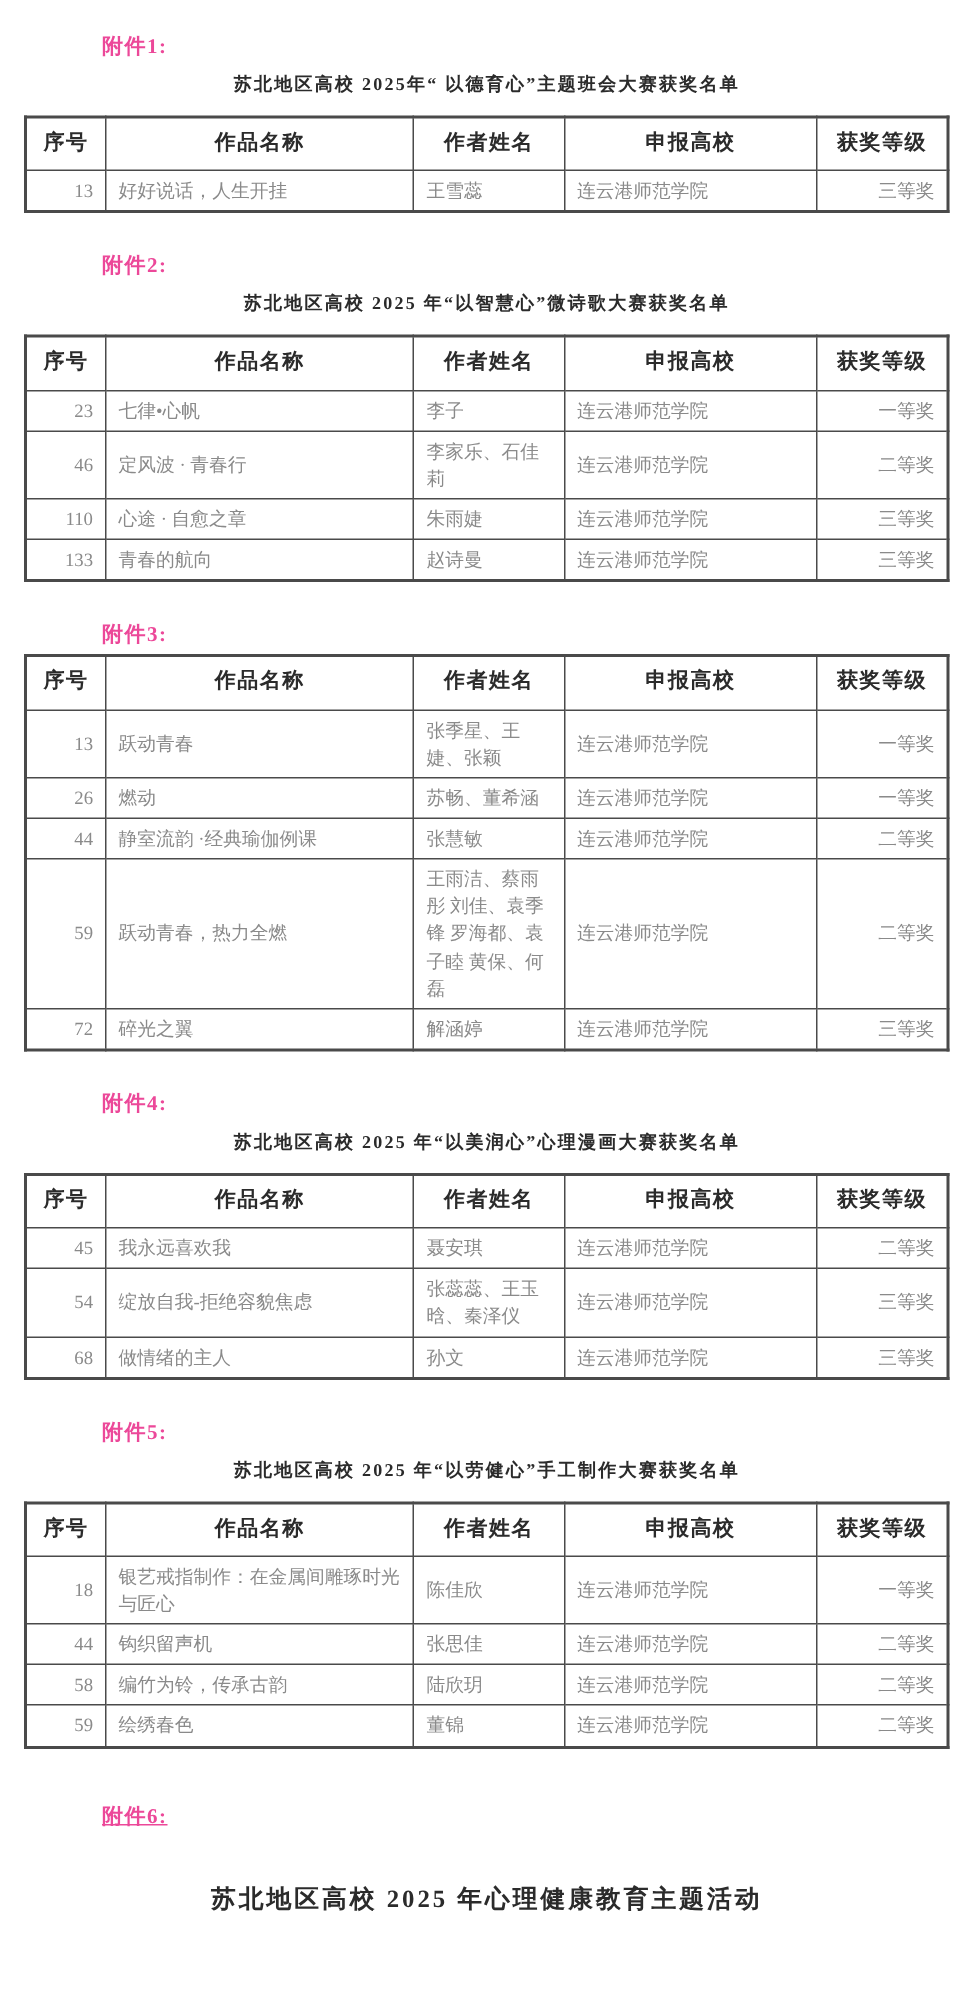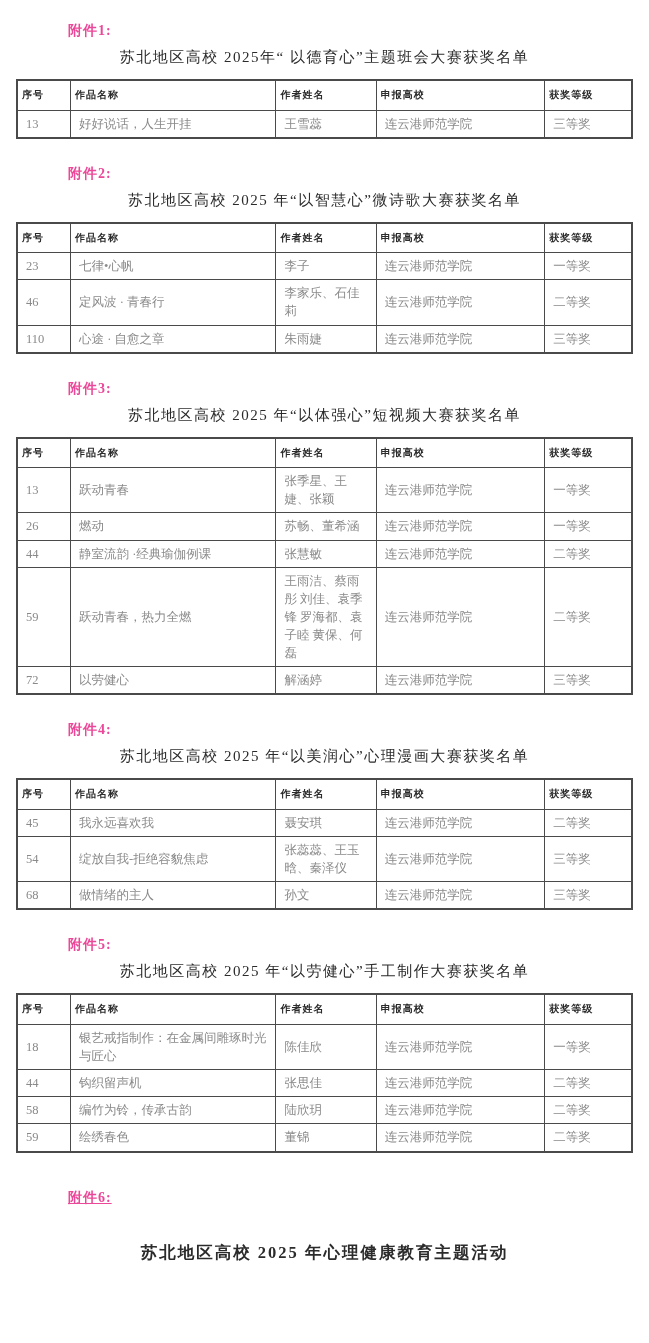--- a/index.html
+++ b/index.html
@@ -21,50 +21,50 @@
   .att-label {
     margin: 0 0 4px 52px;
     font-size: 14px;
     font-weight: bold;
     color: #ec4899;
     letter-spacing: 1px;
   }
   .att-title {
     margin: 8px 0 12px 0;
     text-align: center;
-    font-size: 15px;
-    font-weight: normal;
+    font-size: 12px;
+    font-weight: bold;
     color: #2b2b2b;
     letter-spacing: 1.5px;
   }
   table.awards {
     width: 100%;
     border-collapse: collapse;
     table-layout: fixed;
     border: 2px solid #4a4a4a;
   }
   table.awards th, table.awards td {
     border: 1px solid #4a4a4a;
     padding: 4px 8px;
     font-size: 12.5px;
     line-height: 1.45;
     vertical-align: middle;
     word-break: break-all;
   }
   table.awards th {
     padding: 7px 4px;
-    font-size: 10px;
+    font-size: 14px;
     font-weight: bold;
     color: #2b2b2b;
-    text-align: left;
+    text-align: center;
     letter-spacing: 1px;
   }
   table.awards td { color: #8a8a8a; }
-  td.c-serial { text-align: left; }
-  td.c-award  { text-align: left; }
+  td.c-serial { text-align: right; }
+  td.c-award  { text-align: right; }
   td.c-title, td.c-author, td.c-school { text-align: left; }
 
   
   .final-section { margin: 36px 0 0 0; }
   .final-section .att-label { margin-top: 16px; text-decoration: underline; }
   .final-title {
     margin: 26px 0 0 0;
     text-align: center;
     font-size: 16.5px;
     font-weight: bold;
@@ -145,27 +145,33 @@
           <td class="c-school">连云港师范学院</td>
           <td class="c-award">二等奖</td>
         </tr>
         <tr>
           <td class="c-serial">110</td>
           <td class="c-title">心途 · 自愈之章</td>
           <td class="c-author">朱雨婕</td>
           <td class="c-school">连云港师范学院</td>
           <td class="c-award">三等奖</td>
         </tr>
+        <tr>
+          <td class="c-serial">133</td>
+          <td class="c-title">青春的航向</td>
+          <td class="c-author">赵诗曼</td>
+          <td class="c-school">连云港师范学院</td>
+          <td class="c-award">三等奖</td>
+        </tr>
       </tbody>
     </table>
   </section>
 
   <section class="attachment">
     <p class="att-label">附件3:</p>
-    <h2 class="att-title">苏北地区高校 2025 年“以体强心”短视频大赛获奖名单</h2>
     <table class="awards">
       <colgroup>
           <col style="width:8.7%">
           <col style="width:33.4%">
           <col style="width:16.3%">
           <col style="width:27.4%">
           <col style="width:14.2%">
         </colgroup>
       <thead>
         <tr>
@@ -200,21 +206,21 @@
         </tr>
         <tr>
           <td class="c-serial">59</td>
           <td class="c-title">跃动青春，热力全燃</td>
           <td class="c-author">王雨洁、蔡雨彤 刘佳、袁季锋 罗海都、袁子睦 黄保、何磊</td>
           <td class="c-school">连云港师范学院</td>
           <td class="c-award">二等奖</td>
         </tr>
         <tr>
           <td class="c-serial">72</td>
-          <td class="c-title">以劳健心</td>
+          <td class="c-title">碎光之翼</td>
           <td class="c-author">解涵婷</td>
           <td class="c-school">连云港师范学院</td>
           <td class="c-award">三等奖</td>
         </tr>
       </tbody>
     </table>
   </section>
 
   <section class="attachment">
     <p class="att-label">附件4:</p>

